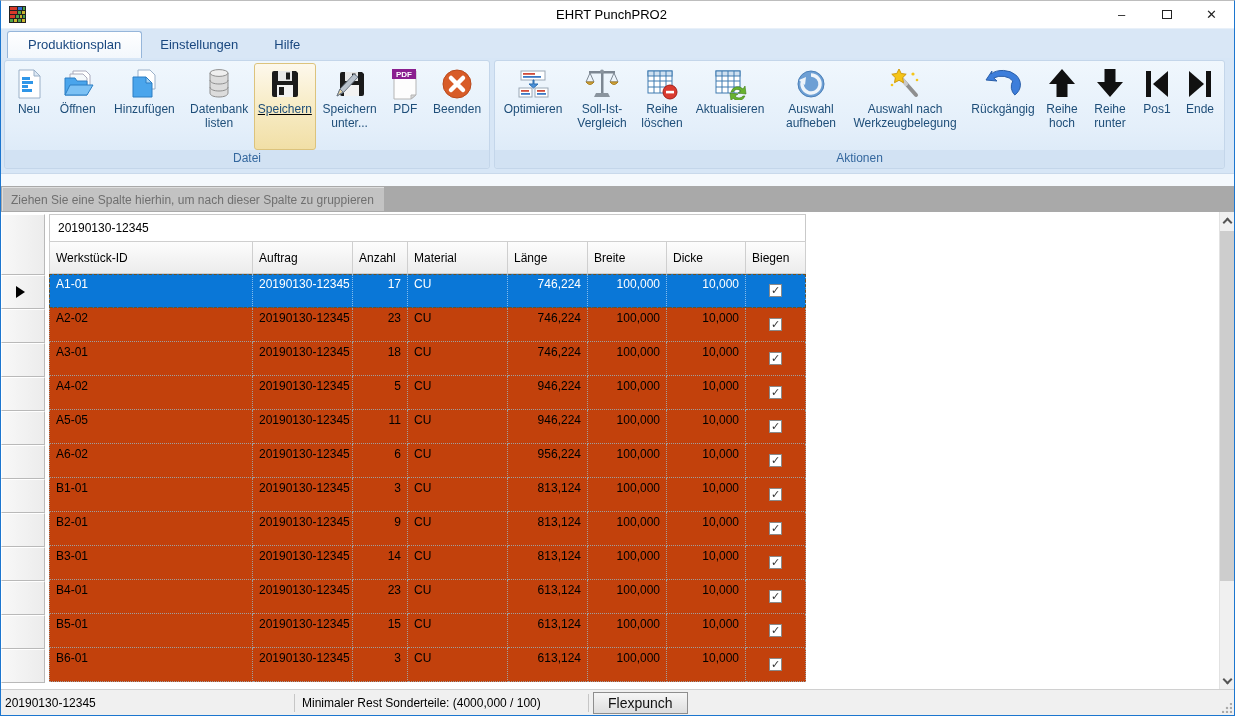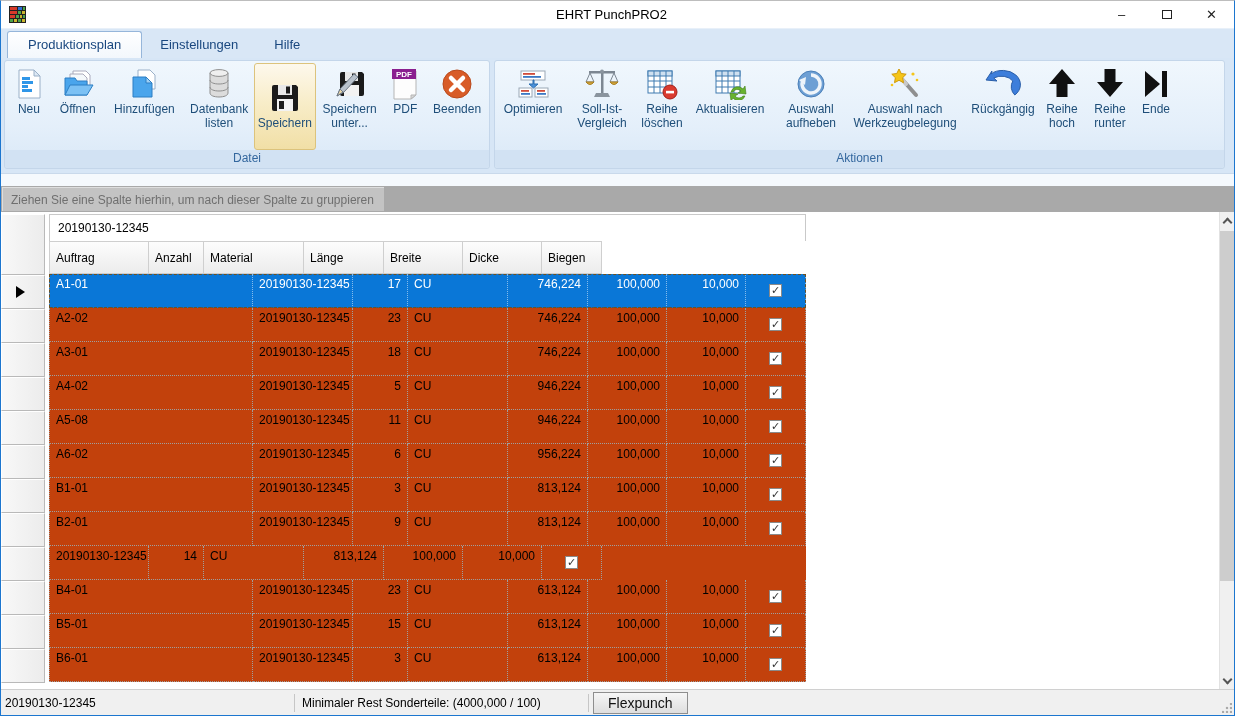--- a/index.html
+++ b/index.html
@@ -29,21 +29,21 @@
   .rgroup{
     position:relative; z-index:1; height:109px; border:1px solid #c4d6ea; border-radius:3px;
     background:linear-gradient(180deg,#f0f7fd 0%,#e4effa 62%,#d9e8f7 100%);
     display:flex; flex-direction:column; margin-right:4px;
   }
   .rgroup .btn-row{ display:flex; flex:1; padding:2px 2px 0 2px; }
   .rgroup .glabel{ height:18px; text-align:center; font-size:12px; color:#33679e; background:#d2e2f3; border-radius:0 0 3px 3px; line-height:17px;}
   .rbtn{ display:flex; flex-direction:column; padding-top:3px; cursor:default; border-radius:3px; }
   .rbtn .ic{ height:36px; display:flex; align-items:center; justify-content:center; }
   .rbtn .lbl{ font-size:12px; line-height:14px; color:#1e4e79; text-align:center; white-space:pre-line; }
-  .rbtn.hl{ background:linear-gradient(#fdf8ec,#f8edc9 45%,#f1dfa6); border:1px solid #dcc37c; padding-top:16px; }
+  .rbtn.hl{ background:linear-gradient(#fdf8ec,#f8edc9 45%,#f1dfa6); border:1px solid #dcc37c; padding-top:2px;text-decoration:underline; }
   .g-datei{ width:486px; }
   .g-aktionen{ flex:0 0 731px; }
   
   .whitestrip{ height:13px; background:#f5f9fd; border-top:1px solid #c9d9eb; flex:0 0 13px;}
   .groupbar{ height:26px; background:#a9a9a9; flex:0 0 26px; padding:1px 0 0 1px; }
   .groupbar .hintbox{
     display:inline-block; height:24px; background:#c3c3c3; border-top:1px solid #dedede; border-left:1px solid #dedede;
     color:#6f6f6f; font-size:12px; padding:5px 10px 0 8px;
   }
   
@@ -349,20 +349,29 @@
           <span class="lbl">Reihe hoch</span>
         </div>
         <div class="rbtn" style="width:50px">
           <span class="ic">
             <svg width="32" height="34" viewBox="0 0 32 34">
                 <path d="M16 30 L3 15 H10.5 V2 H21.5 V15 H29 Z" fill="#111"></path>
               </svg>
           </span>
           <span class="lbl">Reihe runter</span>
         </div>
+        <div class="rbtn" style="width:44px">
+          <span class="ic">
+            <svg width="30" height="32" viewBox="0 0 30 32">
+                <rect x="4" y="3" width="5" height="26" fill="#111"></rect>
+                <path d="M26 3 V29 L11 16 Z" fill="#111"></path>
+              </svg>
+          </span>
+          <span class="lbl">Pos1</span>
+        </div>
         <div class="rbtn" style="width:42px">
           <span class="ic">
             <svg width="30" height="32" viewBox="0 0 30 32">
                 <path d="M4 3 V29 L19 16 Z" fill="#111"></path>
                 <rect x="21" y="3" width="5" height="26" fill="#111"></rect>
               </svg>
           </span>
           <span class="lbl">Ende</span>
         </div>
       </div>
@@ -393,20 +402,21 @@
           <div class="rh-cell"></div>
           <div class="rh-cell"></div>
           <div class="rh-cell"></div>
           <div class="rh-cell"></div>
         </div>
     </div>
 
     <div class="grid">
       <div class="group-row">20190130-12345</div>
       <div class="hdr-row">
+        <div class="hdr-cell c0">Werkstück-ID</div>
         <div class="hdr-cell c1">Auftrag</div>
         <div class="hdr-cell c2">Anzahl</div>
         <div class="hdr-cell c3">Material</div>
         <div class="hdr-cell c4">Länge</div>
         <div class="hdr-cell c5">Breite</div>
         <div class="hdr-cell c6">Dicke</div>
         <div class="hdr-cell c7">Biegen</div>
       </div>
       <div id="grid-body">
           <div class="data-row selected">
@@ -451,21 +461,21 @@
     <div class="cell c2 num">5</div>
     <div class="cell c3">CU</div>
     <div class="cell c4 num">946,224</div>
     <div class="cell c5 num">100,000</div>
     <div class="cell c6 num">10,000</div>
     <div class="cell c7 chk-cell">
       <span class="checkbox">✓</span>
     </div>
   </div>
           <div class="data-row">
-    <div class="cell c0">A5-08</div>
+    <div class="cell c0">A5-05</div>
     <div class="cell c1">20190130-12345</div>
     <div class="cell c2 num">11</div>
     <div class="cell c3">CU</div>
     <div class="cell c4 num">946,224</div>
     <div class="cell c5 num">100,000</div>
     <div class="cell c6 num">10,000</div>
     <div class="cell c7 chk-cell">
       <span class="checkbox">✓</span>
     </div>
   </div>
@@ -499,20 +509,21 @@
     <div class="cell c2 num">9</div>
     <div class="cell c3">CU</div>
     <div class="cell c4 num">813,124</div>
     <div class="cell c5 num">100,000</div>
     <div class="cell c6 num">10,000</div>
     <div class="cell c7 chk-cell">
       <span class="checkbox">✓</span>
     </div>
   </div>
           <div class="data-row">
+    <div class="cell c0">B3-01</div>
     <div class="cell c1">20190130-12345</div>
     <div class="cell c2 num">14</div>
     <div class="cell c3">CU</div>
     <div class="cell c4 num">813,124</div>
     <div class="cell c5 num">100,000</div>
     <div class="cell c6 num">10,000</div>
     <div class="cell c7 chk-cell">
       <span class="checkbox">✓</span>
     </div>
   </div>

